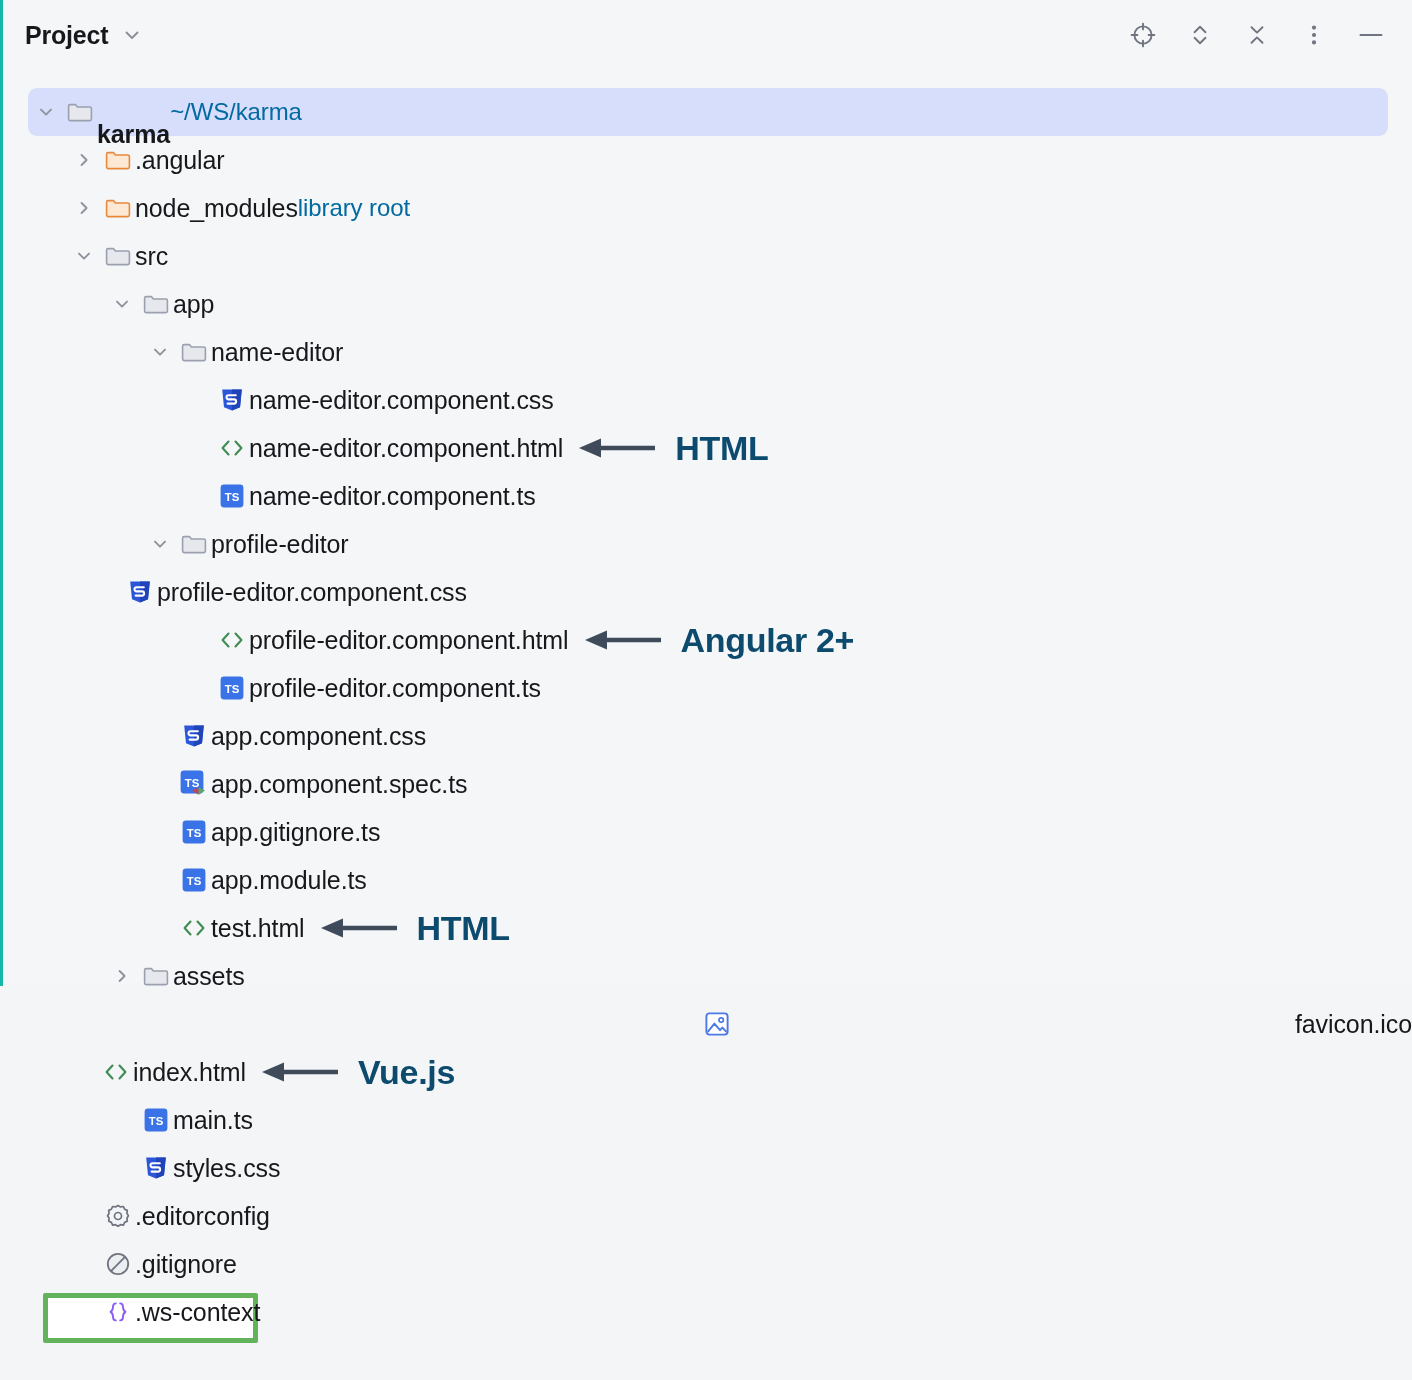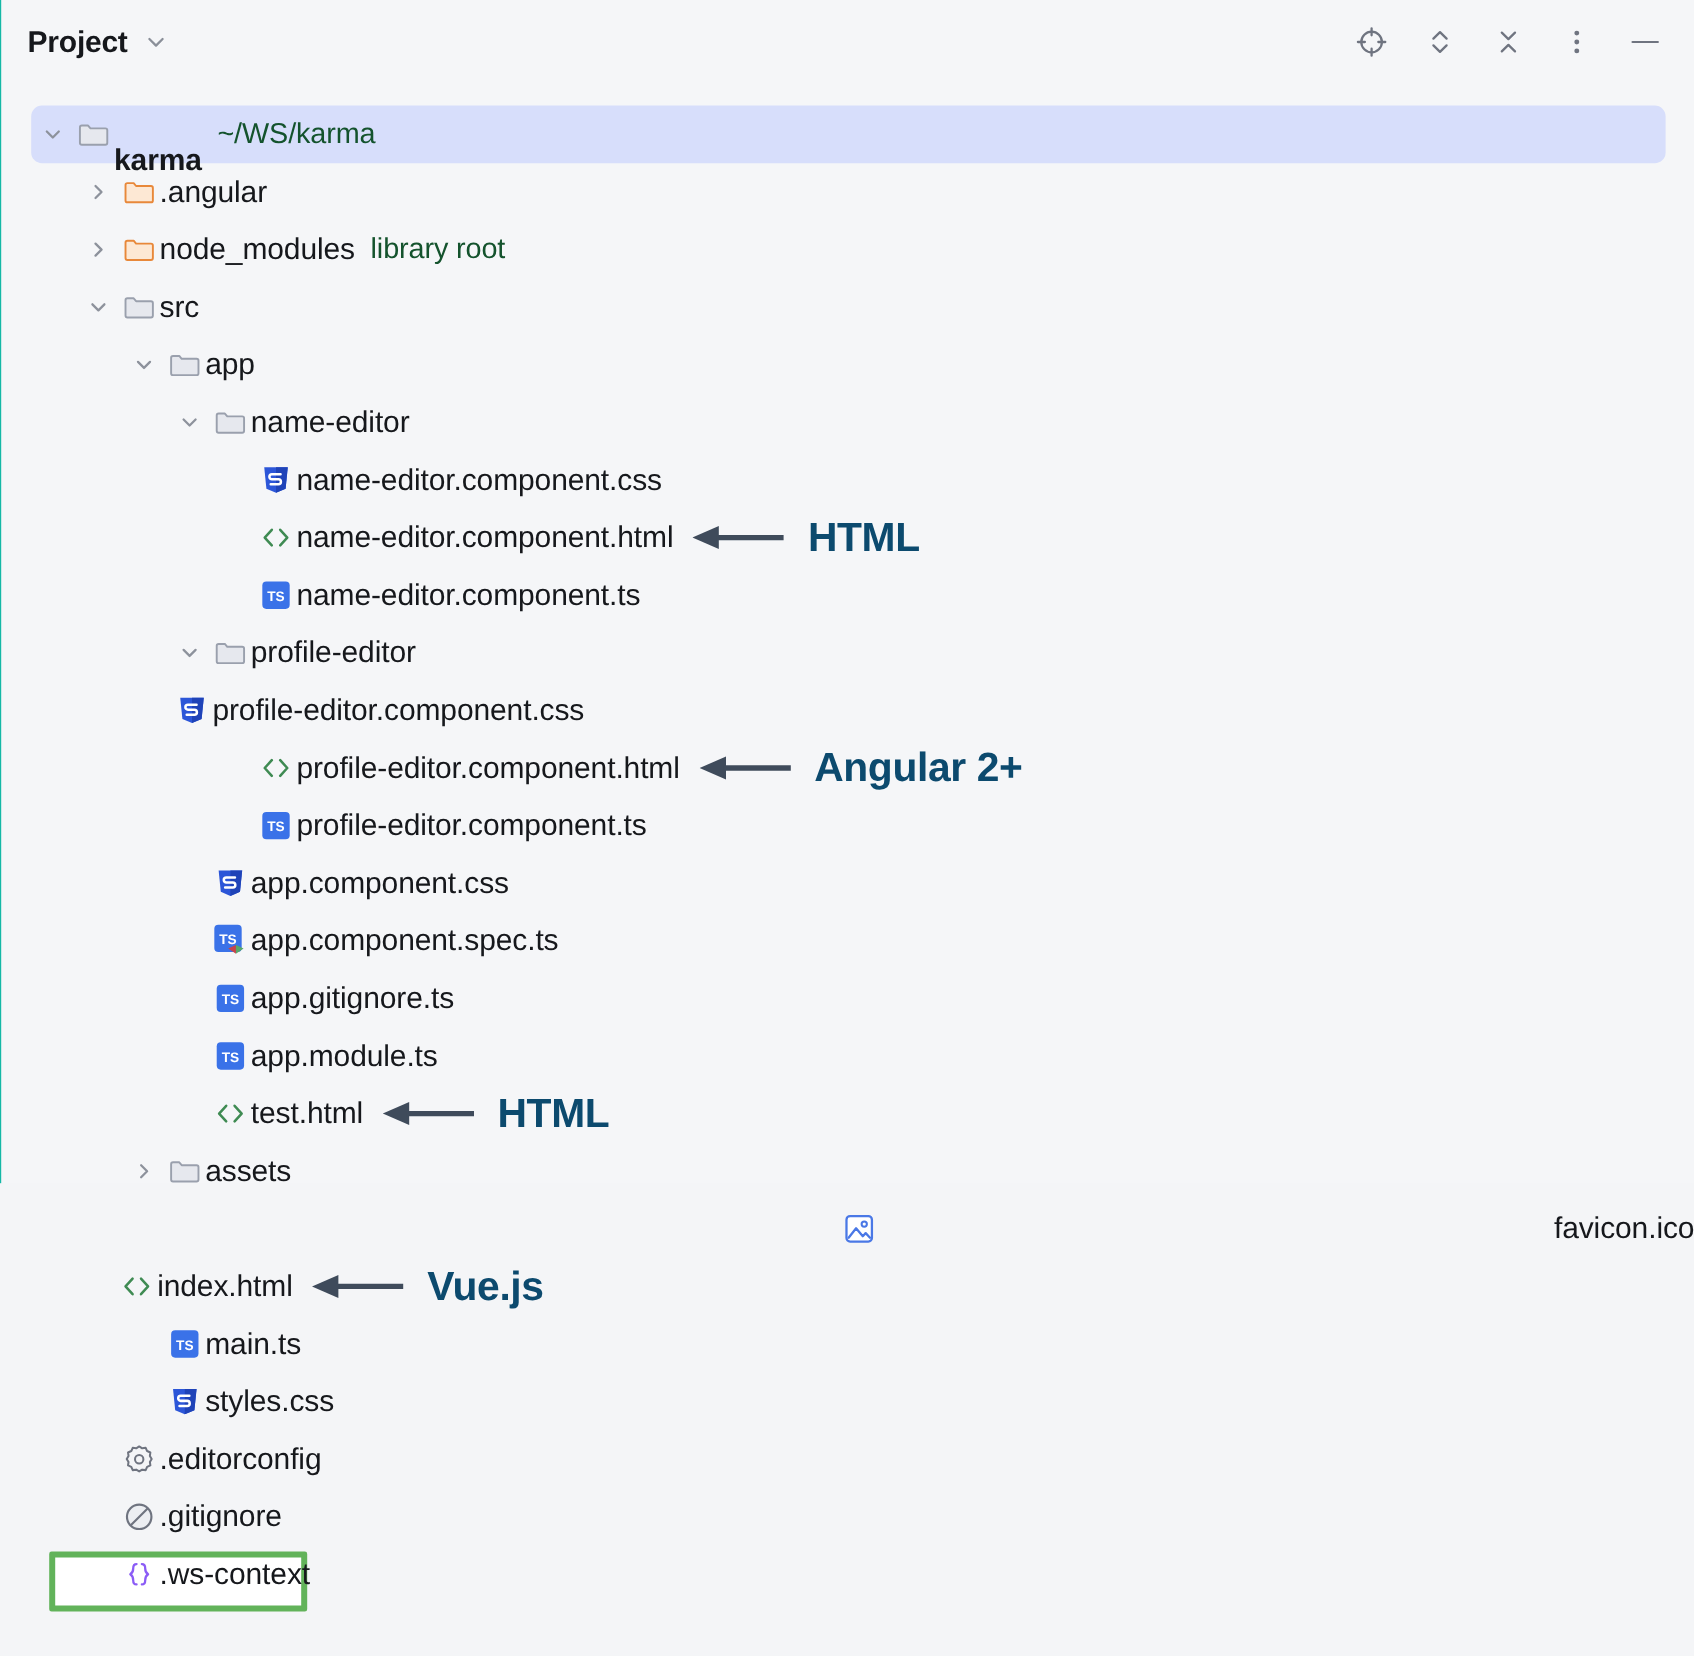--- a/index.html
+++ b/index.html
@@ -13,21 +13,21 @@
     font-family: "Liberation Sans", sans-serif;
     -webkit-font-smoothing: antialiased;
     overflow: hidden;
   }
   .panel {
     position: relative;
     width: 1412px;
     height: 986px;
     background: #f5f6f8;
     box-sizing: border-box;
-    border-left: 1px solid #14b8a6;
+    border-left: 3px solid #14b8a6;
   }
 
   
   .tool-header {
     position: relative;
     height: 70px;
     display: flex;
     align-items: center;
     padding: 0 18px 0 22px;
     box-sizing: border-box;
@@ -109,22 +109,21 @@
   }
   .label {
     font-size: 25px;
     color: #16181c;
     letter-spacing: -0.1px;
     line-height: 1;
   }
   .label.bold { font-weight: bold; margin-top: 44px; }
   .sublabel {
     font-size: 24px;
-    color: #14532d;
-    margin-left: 13px;
+    color: #0369a1;
     letter-spacing: -0.1px;
     line-height: 1;
   }
 
   
   .annot {
     display: inline-flex;
     align-items: center;
     margin-left: 16px;
   }
@@ -328,21 +327,21 @@
             <path d="M6 8.6 L11 13.6 L16 8.6" fill="none" stroke="#8d929c" stroke-width="1.9" stroke-linecap="round" stroke-linejoin="round"></path>
           </svg>
         </span>
         <span class="ficon">
           <svg width="28" height="28" viewBox="0 0 28 28" aria-hidden="true">
             <path d="M2.6 8.2 a1.6 1.6 0 0 1 1.6 -1.6 h5.2 l2 2.4 h12.4 a1.6 1.6 0 0 1 1.6 1.6 v10.4 a1.6 1.6 0 0 1 -1.6 1.6 h-19.6 a1.6 1.6 0 0 1 -1.6 -1.6 z" fill="#e6e8ee" stroke="#9aa0ad" stroke-width="1.6" stroke-linejoin="round"></path>
           </svg>
         </span>
         <span class="label">profile-editor</span>
       </div>
-      <div class="row" style="padding-left: 108px; text-align: center;">
+      <div class="row" style="padding-left: 86px; text-align: center;">
         <span class="twisty empty"></span>
         <span class="ficon">
           <svg width="26" height="28" viewBox="0 0 26 28" aria-hidden="true">
             <path d="M3.2 3.4 H22.8 L21 21.2 L13 24.6 L5 21.2 Z" fill="#2c56d8"></path>
             <path d="M13 3.4 H22.8 L21 21.2 L13 24.6 Z" fill="#1f43b8"></path>
             <path d="M16.8 9.2 H9.6 a2.1 2.1 0 0 0 0 4.2 h5.4 a2.1 2.1 0 0 1 0 4.2 H8.6" fill="none" stroke="#ffffff" stroke-width="2.1" stroke-linecap="round" stroke-linejoin="round"></path>
           </svg>
         </span>
         <span class="label">profile-editor.component.css</span>
       </div>

